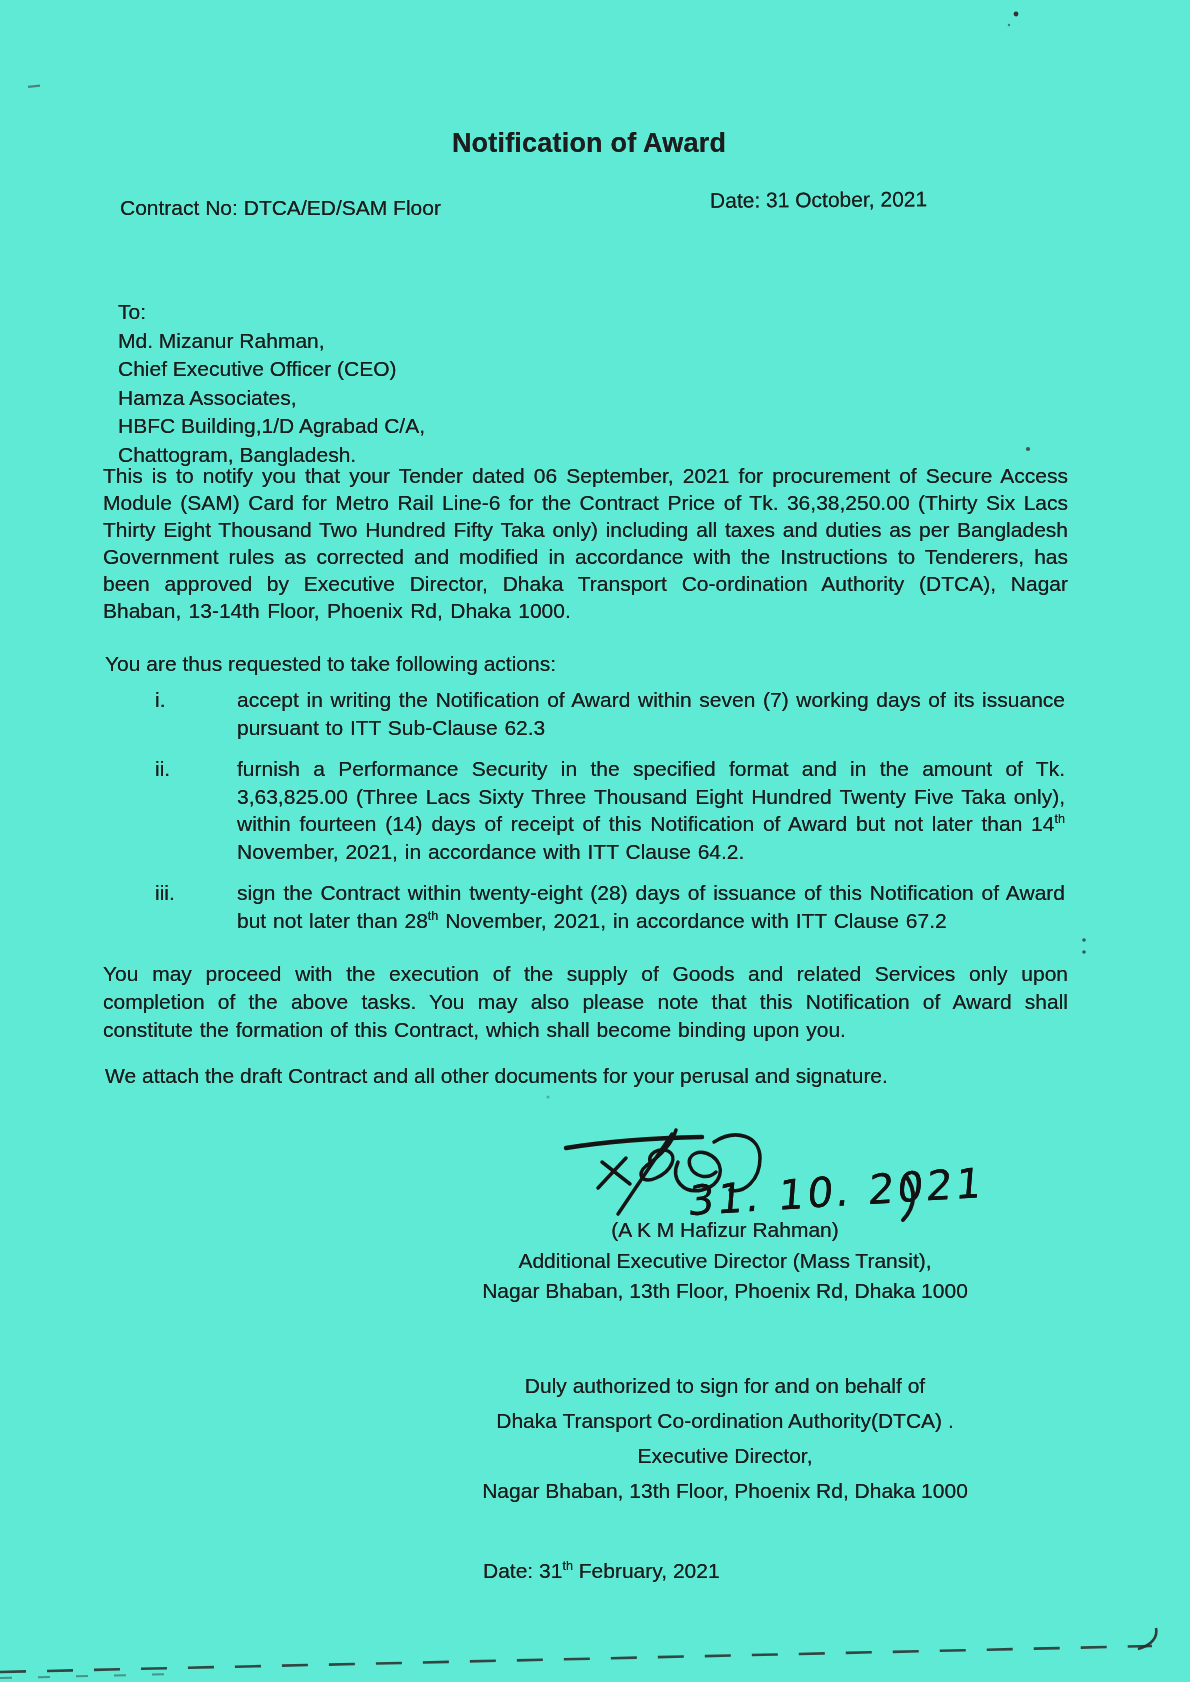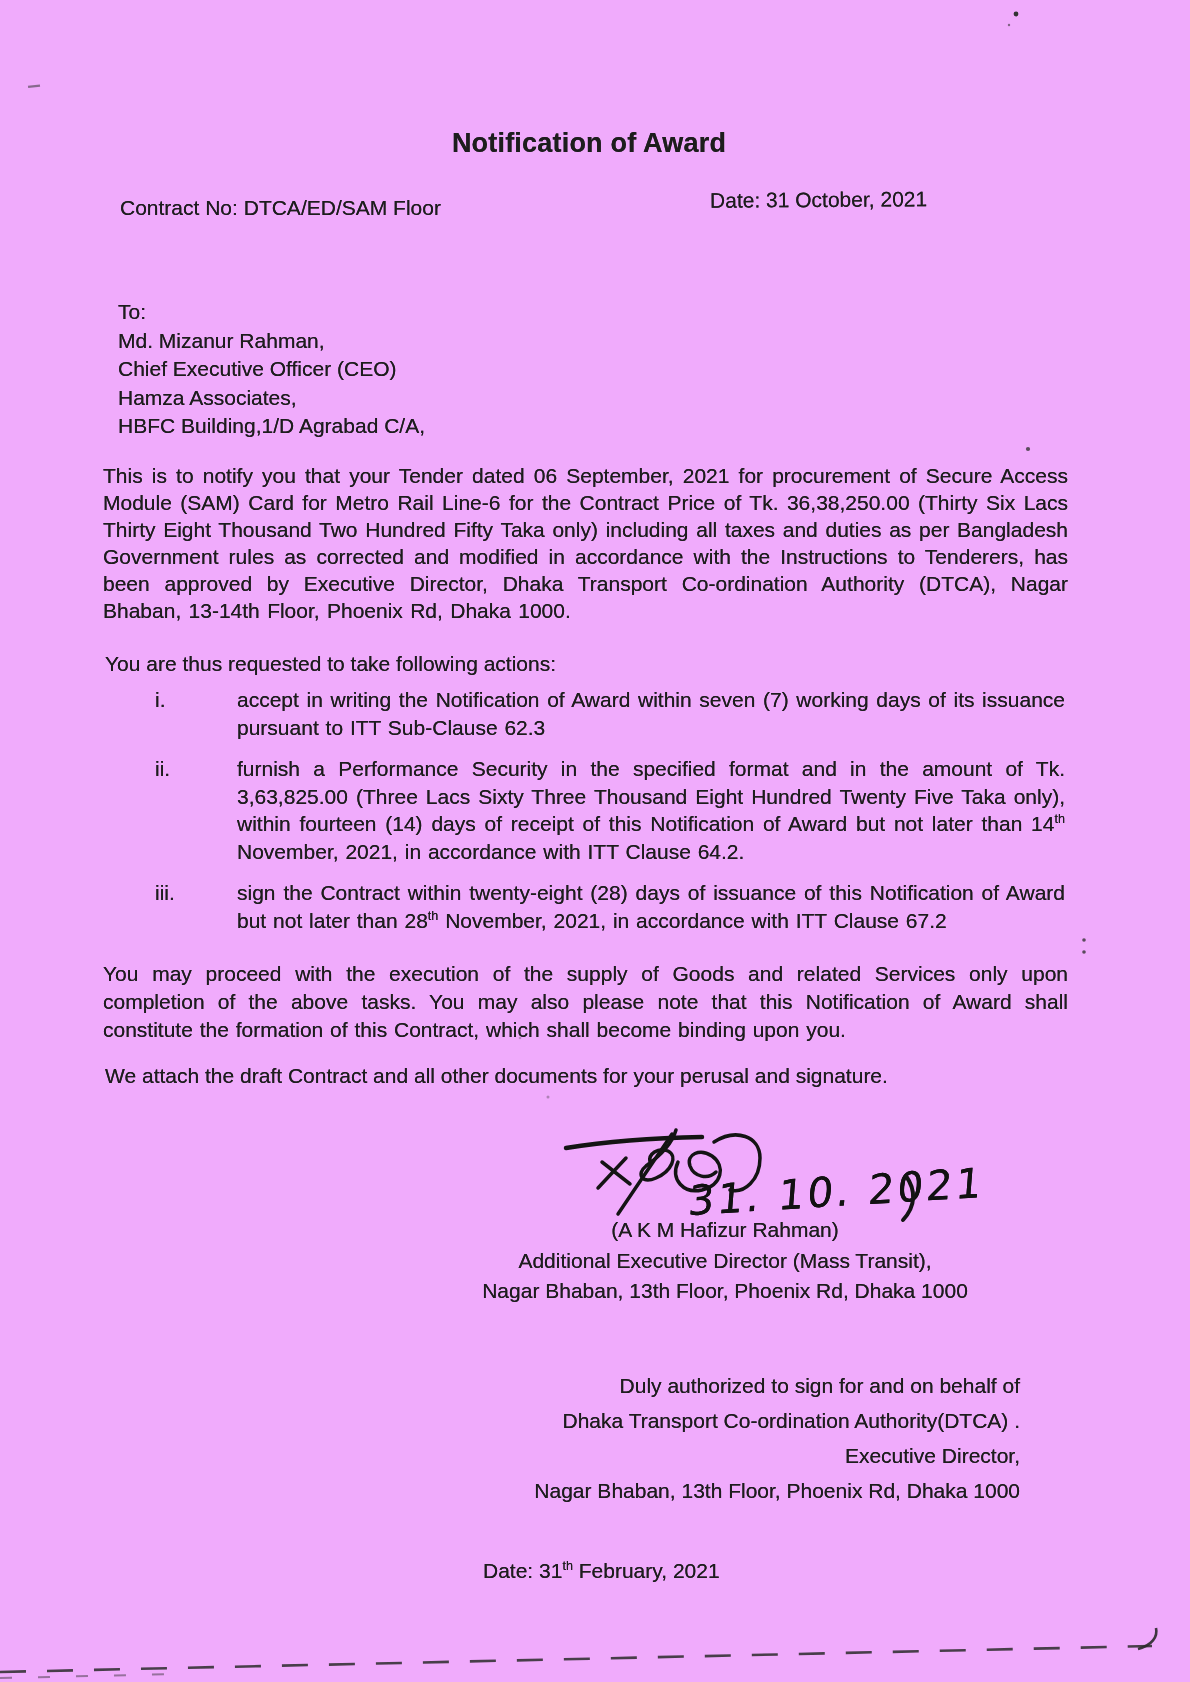--- a/index.html
+++ b/index.html
@@ -1,20 +1,20 @@
 <!DOCTYPE html>
 <html><head>
 <meta charset="utf-8">
 <style>
   html,body { margin:0; padding:0; background:#e9e9e9; }
   .page {
     position:relative;
     width:1190px; height:1682px;
     margin:0 auto;
-    background:#f0abfc;
+    background:#5eead4;
     font-family:"Liberation Sans", sans-serif;
     color:#1d1d1d;
     overflow:hidden;
     text-shadow:0 0 0.4px rgba(20,20,20,.85);
   }
   .abs { position:absolute; }
   .t21 { font-size:21px; line-height:27px; }
   .title {
     left:0; top:128px; width:1178px;
     text-align:center;
@@ -33,41 +33,42 @@
   .para2 { left:103px; top:960px; width:965px; line-height:28px; word-spacing:1px; }
   .para3 { left:105px; top:1062px; width:980px; }
   .hand-date {
     left:688px; top:1168px;
     font-family:"DejaVu Sans", sans-serif;
     font-size:41px; letter-spacing:3px; color:#121212;
     transform:rotate(-3.5deg) skewX(-8deg);
     text-shadow:0 0 0.6px #000;
   }
   .sigblock { left:430px; top:1215px; width:590px; text-align:center; line-height:30.5px; }
-  .authblock { left:430px; top:1368px; width:590px; text-align:right; line-height:35px; }
+  .authblock { left:430px; top:1368px; width:590px; text-align:center; line-height:35px; }
   .footdate { left:483px; top:1557px; }
   sup { font-size:0.6em; vertical-align:super; line-height:0; }
   .overlay { left:0; top:0; width:1190px; height:1682px; pointer-events:none; }
 </style>
 </head>
 <body>
 
 <div class="page">
 
   <div class="abs title">Notification of Award</div>
 
   <div class="abs contract t21">Contract No: DTCA/ED/SAM Floor</div>
   <div class="abs datehead t21">Date: 31 October, 2021</div>
 
   <div class="abs recipient t21">
     <div>To:</div>
     <div>Md. Mizanur Rahman,</div>
     <div>Chief Executive Officer (CEO)</div>
     <div>Hamza Associates,</div>
     <div>HBFC Building,1/D Agrabad C/A,</div>
+    <div>Chattogram, Bangladesh.</div>
   </div>
 
   <div class="abs para para1 t21">This is to notify you that your Tender dated 06 September, 2021 for procurement of Secure Access Module (SAM) Card for Metro Rail Line-6 for the Contract Price of Tk. 36,38,250.00 (Thirty Six Lacs Thirty Eight Thousand Two Hundred Fifty Taka only) including all taxes and duties as per Bangladesh Government rules as corrected and modified in accordance with the Instructions to Tenderers, has been approved by Executive Director, Dhaka Transport Co-ordination Authority (DTCA), Nagar Bhaban, 13-14th Floor, Phoenix Rd, Dhaka 1000.</div>
 
   <div class="abs intro t21">You are thus requested to take following actions:</div>
 
   <div class="abs actions t21">
     <div class="action-item">
       <div class="marker">i.</div>
       <div class="atext"><span>accept in writing the Notification of Award within seven (7) working days of its issuance pursuant to ITT Sub-Clause 62.3</span><sup></sup><span></span></div>

